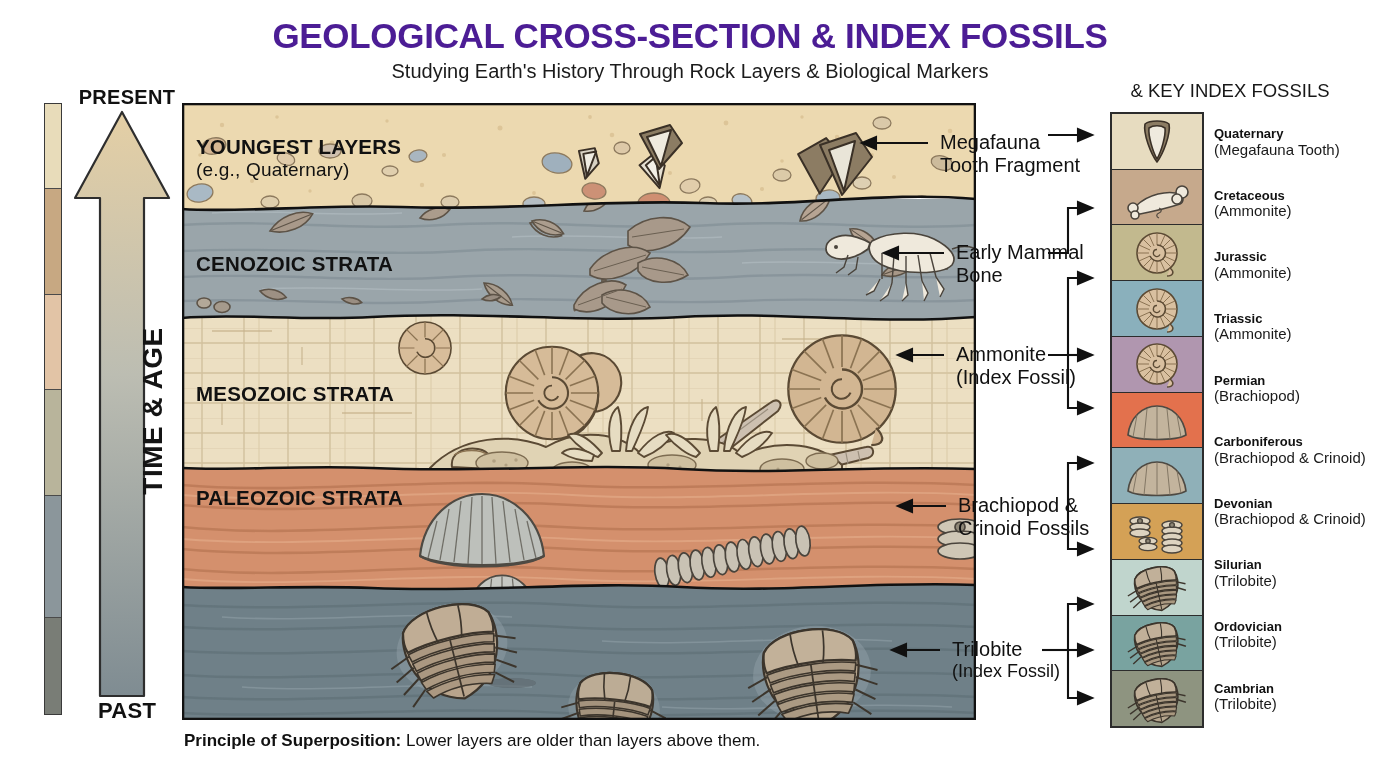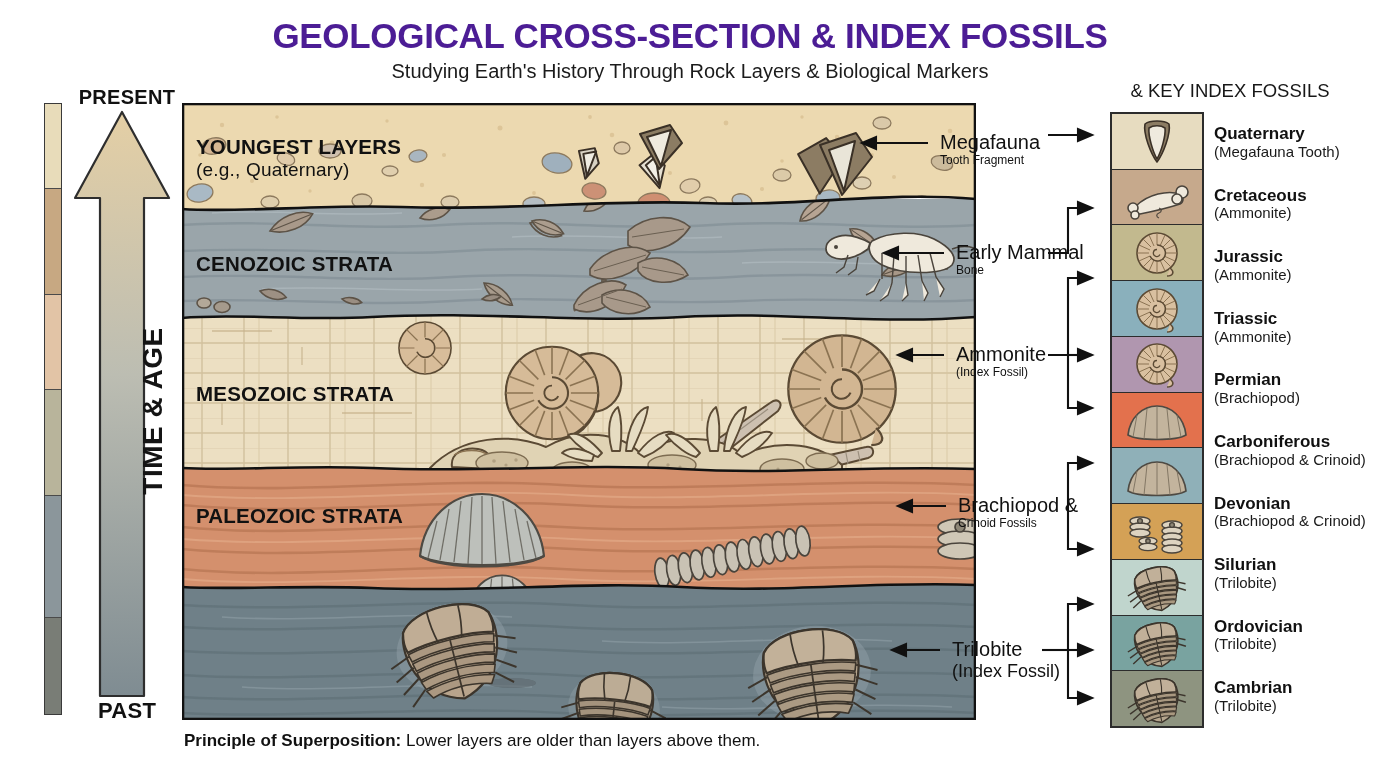--- a/index.html
+++ b/index.html
@@ -77,21 +77,21 @@
   }
   .layer-label .l1 { display: block; font-size: 20.5px; }
   .layer-label .l2 { display: block; font-size: 19px; font-weight: normal; }
 
   
   .callout {
     position: absolute; text-align: left; white-space: nowrap;
     color: #111;
   }
   .callout .c1 { display: block; font-size: 20px; line-height: 1.15; }
-  .callout .c2 { display: block; font-size: 12px; line-height: 1.15; }
+  .callout .c2 { display: block; font-size: 20px; line-height: 1.15; }
 
   
   .strat-col {
     position: absolute; left: 1110px; top: 112px;
     width: 94px; height: 616px;
     border: 2.2px solid #2c2c2c;
     display: flex; flex-direction: column;
   }
   .strat-cell {
     flex: 1 1 0; position: relative;
@@ -103,21 +103,21 @@
 
   .strat-labels {
     position: absolute; left: 1212px; top: 112px;
     width: 164px; height: 616px;
     display: flex; flex-direction: column;
   }
   .strat-row {
     flex: 1 1 0; display: flex; flex-direction: column;
     justify-content: center; padding-left: 2px;
   }
-  .strat-row .name { font-size: 17px; font-weight: bold; line-height: 1.1; color: #111; }
+  .strat-row .name { font-size: 13px; font-weight: bold; line-height: 1.1; color: #111; }
   .strat-row .fossil { font-size: 15px; line-height: 1.12; color: #1a1a1a; white-space: nowrap; }
 
   
   .footer {
     position: absolute; left: 184px; top: 731px;
     font-size: 17px; color: #111;
   }
   .footer b { font-weight: bold; }
 
   svg { display: block; }
@@ -704,21 +704,21 @@
   <div class="layer-label" style="left:196px; top:252px;">
     <span class="l1">CENOZOIC STRATA</span>
   </div>
   <div class="layer-label" style="left:196px; top:135px;">
     <span class="l1">YOUNGEST LAYERS</span>
     <span class="l2">(e.g., Quaternary)</span>
   </div>
   <div class="layer-label" style="left:196px; top:382px;">
     <span class="l1">MESOZOIC STRATA</span>
   </div>
-  <div class="layer-label" style="left:196px; top:504px;">
+  <div class="layer-label" style="left:196px; top:486px;">
     <span class="l1">PALEOZOIC STRATA</span>
   </div>
 
   <svg style="position:absolute; left:0; top:0;" width="1376" height="768">
     <g stroke="#111" stroke-width="2.1" fill="none">
 
       <path d="M928 143 L862 143"></path>
       <path d="M862 143 L876 137 L876 149 Z" fill="#111"></path>
       <path d="M1048 135 L1092 135"></path>
       <path d="M1092 135 L1078 129 L1078 141 Z" fill="#111"></path>

